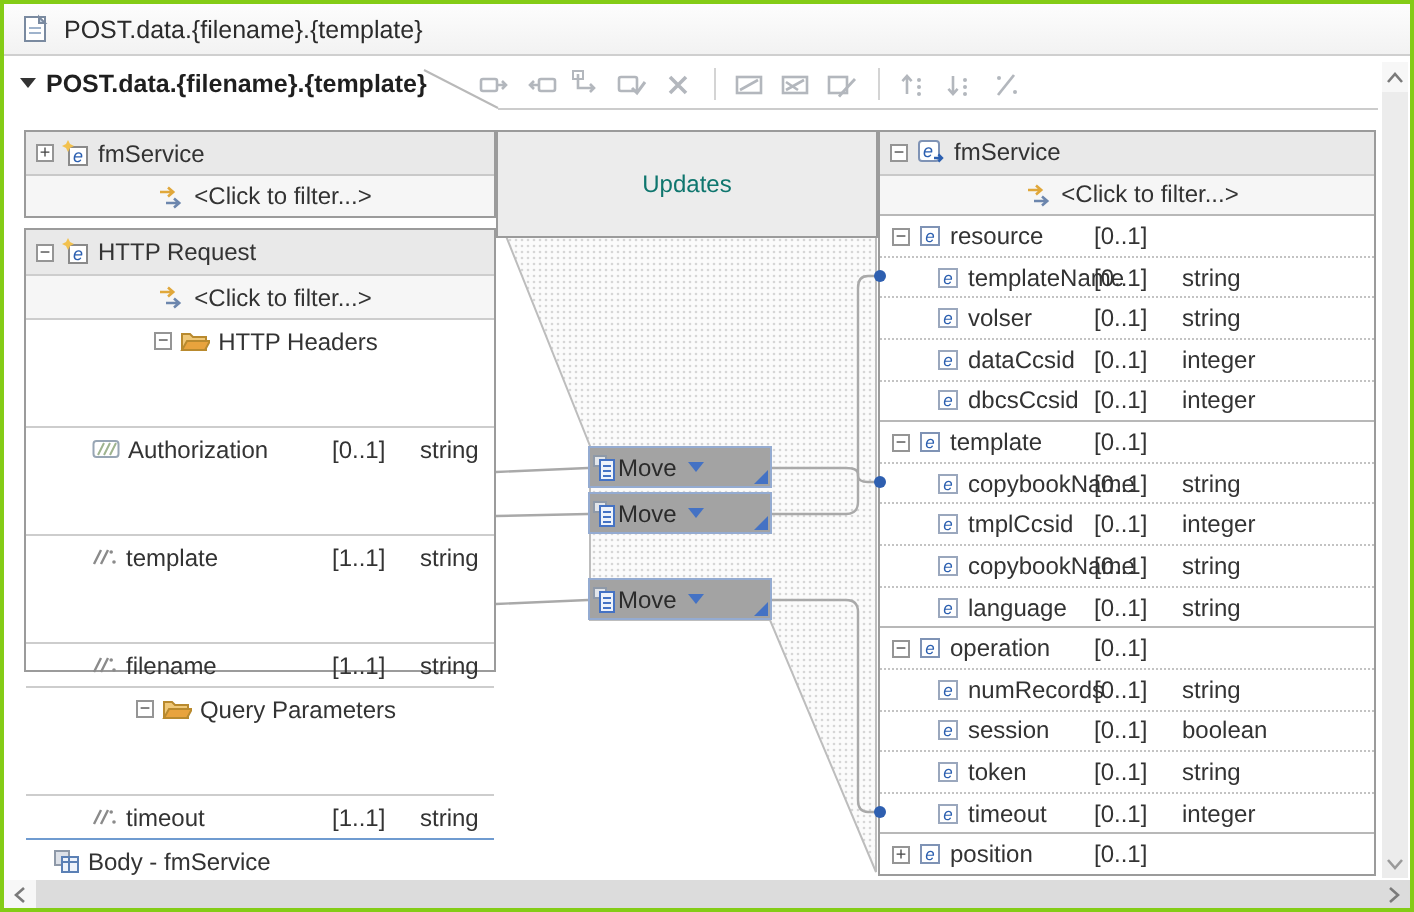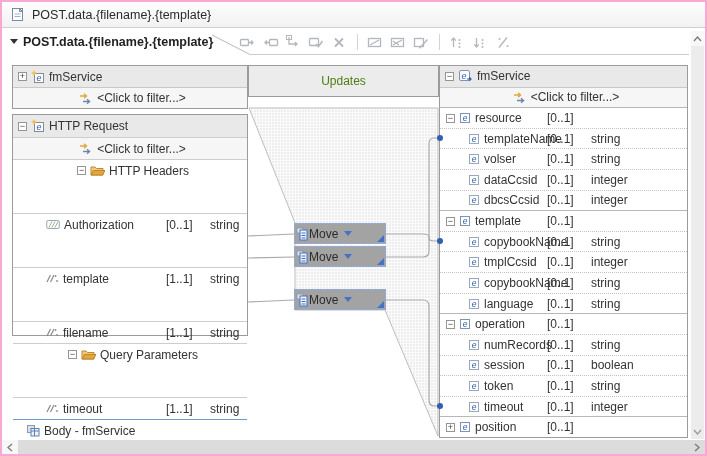--- a/index.html
+++ b/index.html
@@ -1,16 +1,16 @@
 <!DOCTYPE html>
 <html><head>
 <meta charset="utf-8">
 <style>
   html,body{margin:0;padding:0;background:#fff;}
-  .window{position:relative;width:707px;height:456px;border:2px solid #f9a8d4;box-sizing:border-box;
+  .window{position:relative;width:707px;height:456px;border:2px solid #84cc16;box-sizing:border-box;
           font-family:"Liberation Sans",sans-serif;font-size:12px;color:#333;background:#fff;overflow:hidden;}
 
   
   .titlebar{position:absolute;left:0;top:0;width:703px;height:26px;display:flex;align-items:center;
             gap:7px;padding-left:8px;box-sizing:border-box;background:linear-gradient(#fdfdfd,#f2f2f2);
             border-bottom:1px solid #cfcfcf;}
   .titlebar .ttl{font-size:12.5px;color:#2b2b2b;}
 
   
   .tabbar{position:absolute;left:0;top:26px;width:703px;height:27px;background:#fff;}
@@ -33,23 +33,23 @@
 
   .src-req{left:10px;top:112px;width:236px;height:222px;}
   .src-req .row{height:22px;padding-left:5px;}
   .src-req .row + .row{border-top:1px solid #cdcdcd;}
   .src-req .row.group{padding-left:6px;justify-content:center;}
   .src-req .row.leaf{padding-left:33px;margin-top:32px;}
   .src-req .row.body{padding-left:13px;border-top:1px solid #6f9bd0;}
   .src-req .card{position:absolute;left:153px;}
   .src-req .dtype{position:absolute;left:197px;}
 
-  .updates{left:246px;top:63px;width:191px;height:32px;background:#ececec;border:1px solid #9b9b9b;
+  .updates{left:246px;top:63px;width:191px;height:54px;background:#ececec;border:1px solid #9b9b9b;
            box-sizing:border-box;display:flex;align-items:center;justify-content:center;z-index:2;position:absolute;
-           color:#4d7c0f;}
+           color:#0f766e;}
 
   .tgt{left:437px;top:63px;width:249px;height:373px;}
   .tgt .row{height:20.61px;}
   .tgt .row{padding-left:5px;}
   .tgt .row.d1{padding-left:6px;border-top:1px solid #b8b8b8;}
   .tgt .row.d2{padding-left:28px;border-top:1px dotted #c3c3c3;}
   .tgt .flt-row{border-top:1px solid #c9c9c9;}
   .tgt .card{position:absolute;left:107px;}
   .tgt .dtype{position:absolute;left:151px;}
 

